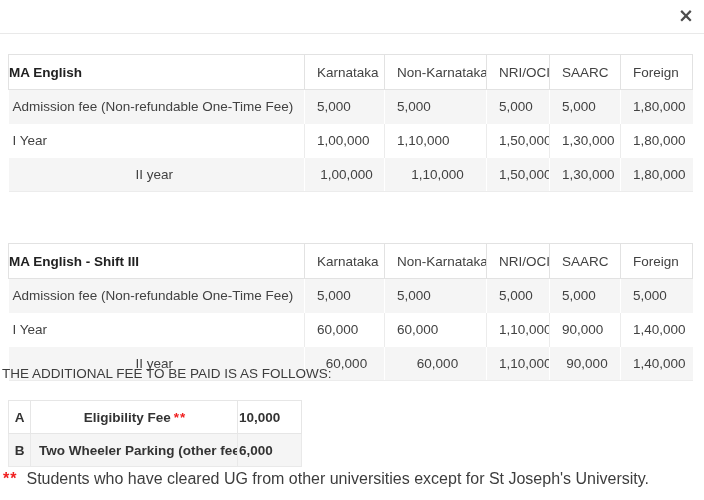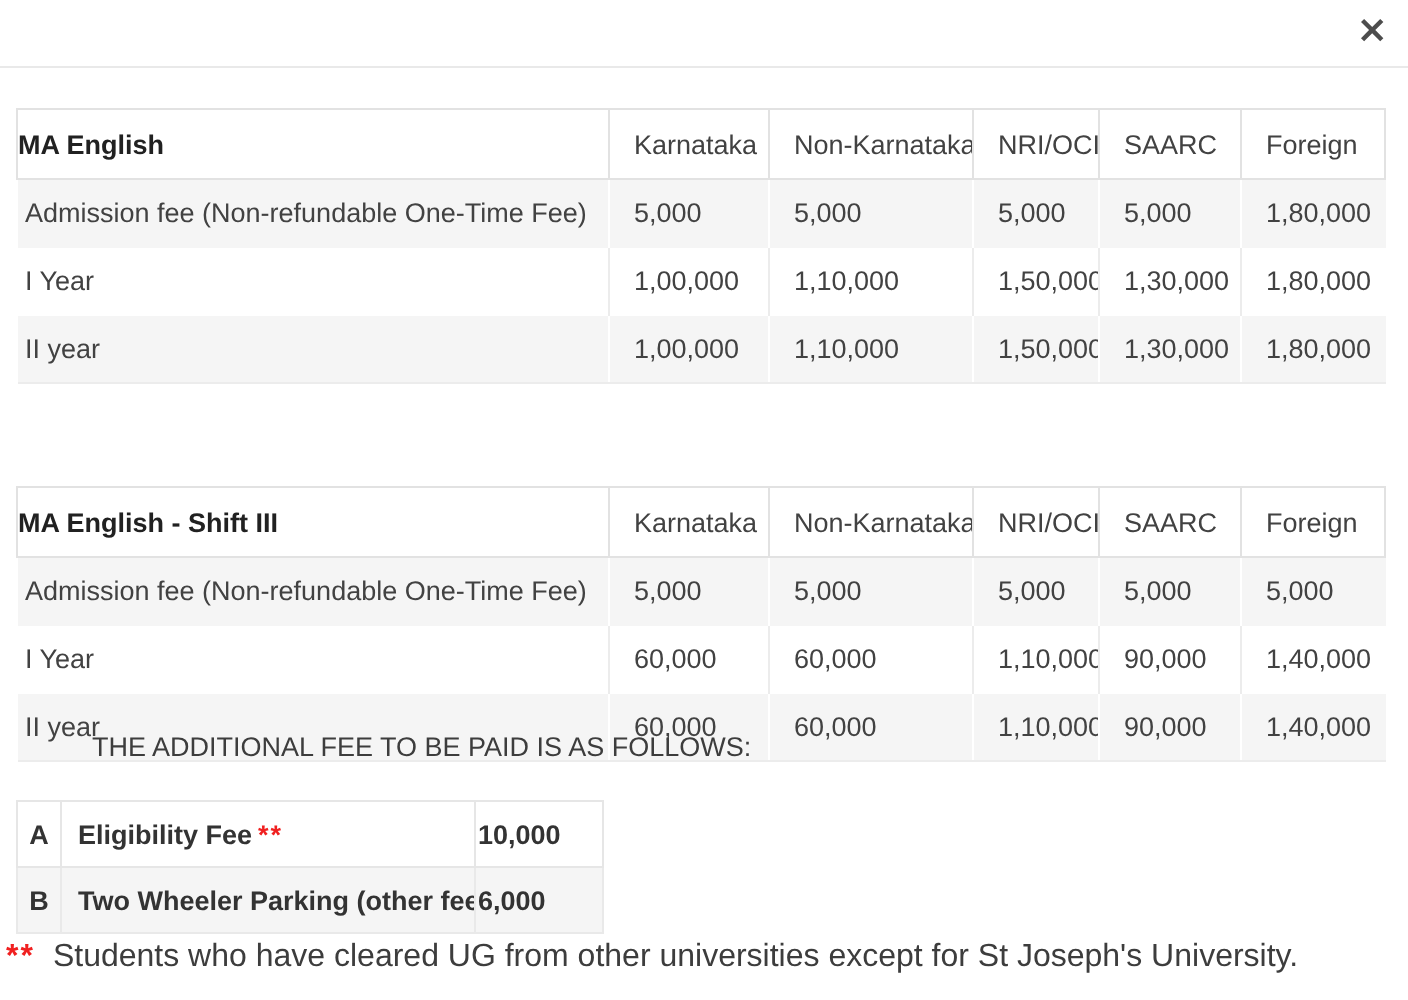--- a/index.html
+++ b/index.html
@@ -56,48 +56,47 @@
     padding-left:0;
   }
   .fee-table td{
     height:34px;
     padding:0 8px 0 12px;
     border-left:1px solid var(--soft-border);
     white-space:nowrap;
     overflow:hidden;
   }
   .fee-table td.desc{padding-left:4px;border-left:none;}
-  .fee-table tbody tr:last-child td{border-bottom:1px solid var(--soft-border);}
+  .fee-table tbody tr:last-child td{border-bottom:1px solid var(--soft-border);text-align:center;}
   .fee-table tr.stripe td{background:var(--stripe);border-left-color:#ffffff;}
   .fee-table tr.stripe td.desc{border-left:none;}
 
   .add-heading{
     position:absolute;left:2px;top:366px;
     font-size:13.5px;color:#3d3d3d;
     white-space:nowrap;
-    margin-left:44px;
   }
   table.small-table{
     position:absolute;left:8px;top:400px;
     width:293px;
     border-collapse:collapse;
     table-layout:fixed;
     font-size:13.5px;
   }
   .small-table td{
     height:33px;
     border:1px solid #e6e6e6;
     font-weight:700;
     color:#333333;
     white-space:nowrap;
     overflow:hidden;
   }
   .small-table tr.stripe td{background:var(--stripe);border-color:#e9e9e9;}
   .small-table td.key{text-align:center;}
-  .small-table td.lbl{padding:0 6px 0 8px;}
+  .small-table td.lbl{padding:0 6px 0 8px;text-align:center;}
   .small-table td.val{text-align:left;padding-right:6px;}
 
   .red{color:var(--marker-red);font-weight:700;}
   .footnote{
     position:absolute;left:3px;top:470px;
     font-size:16px;color:#3d3d3d;white-space:nowrap;
   }
   .footnote .red{margin-right:9px;letter-spacing:1px;}
   .small-table .red{margin-left:3px;letter-spacing:1px;}
 </style>

